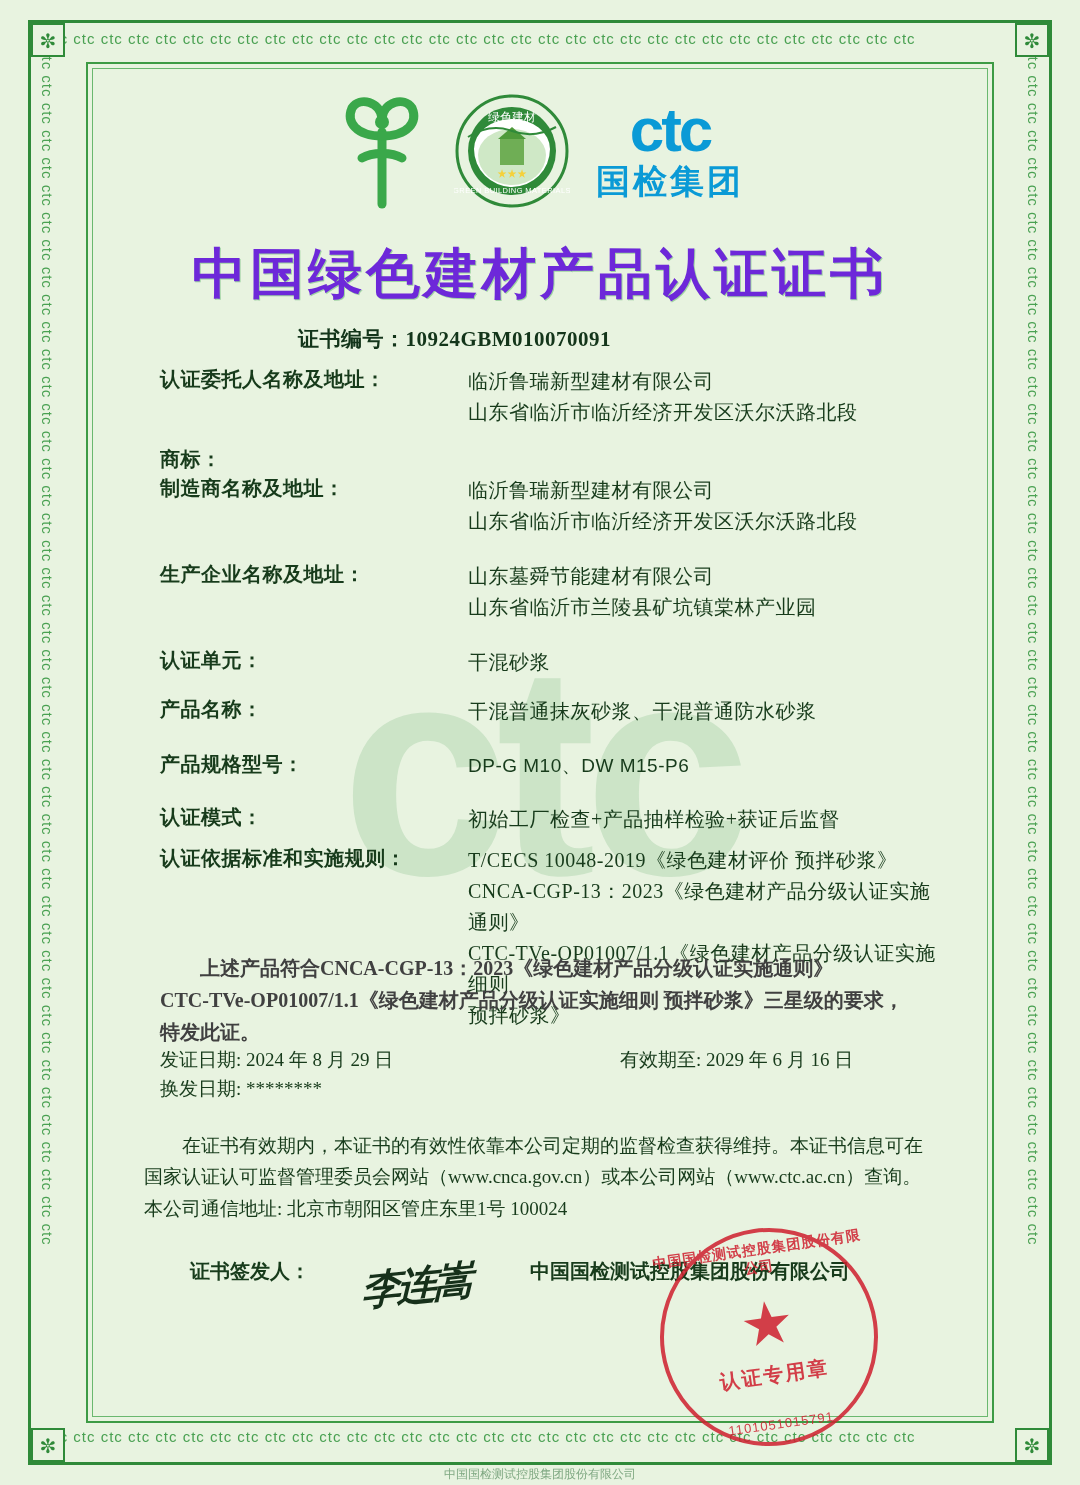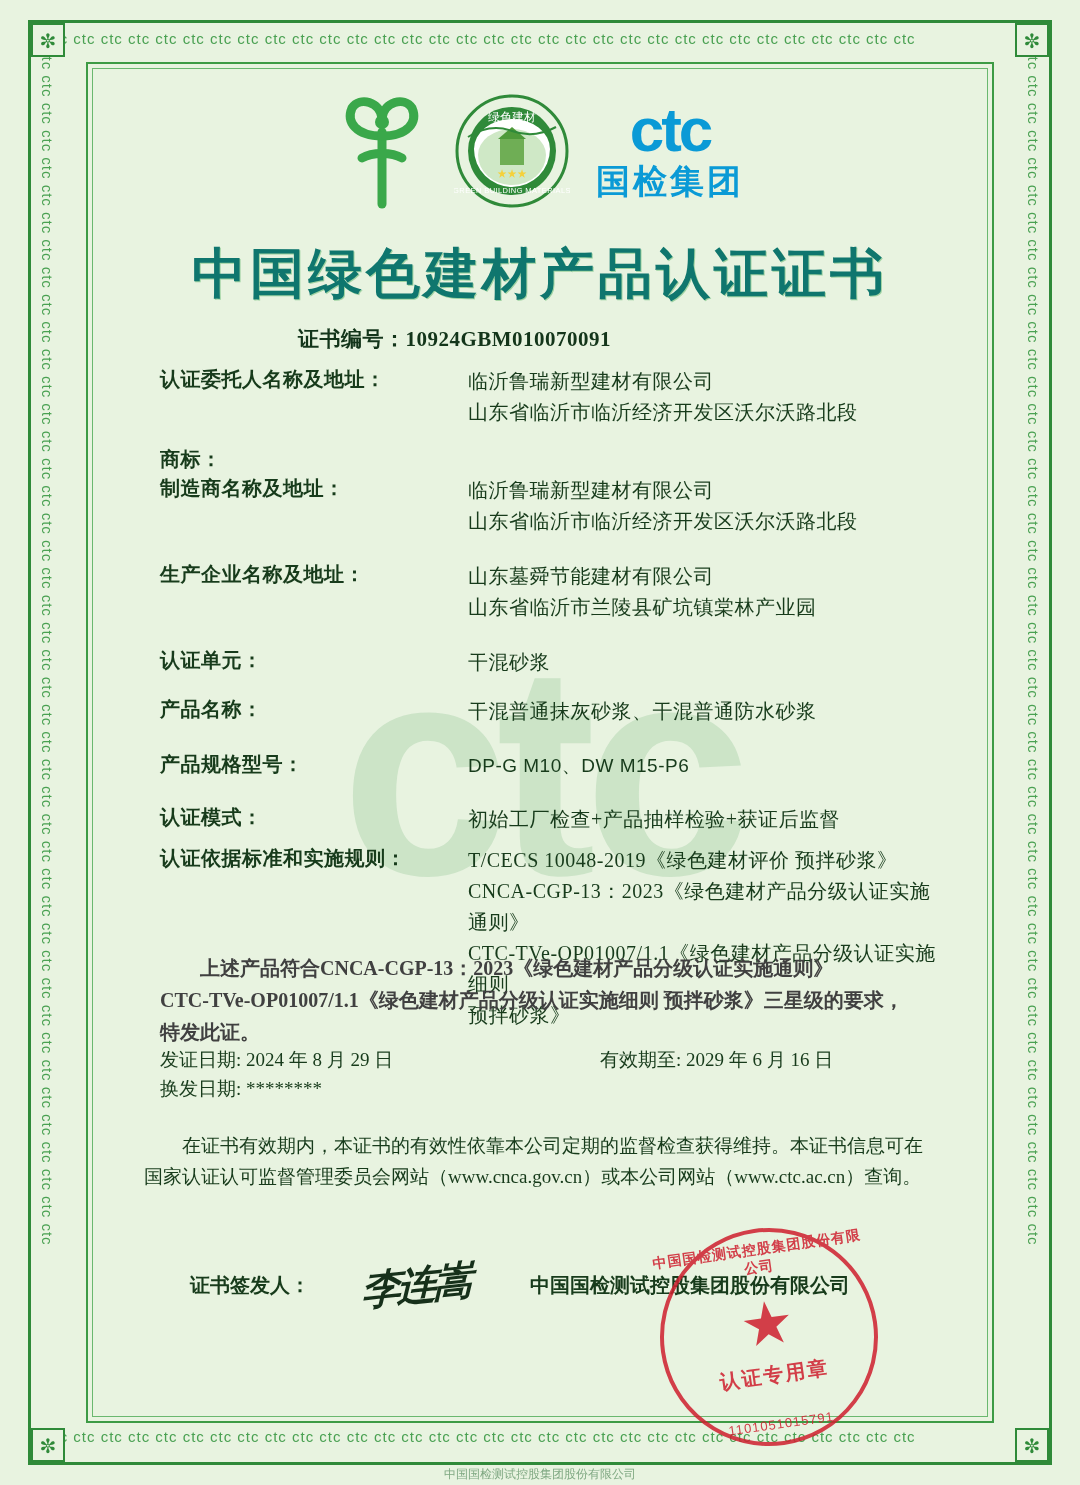--- a/index.html
+++ b/index.html
@@ -120,21 +120,21 @@
   
   .cert-title {
     position: absolute;
     left: 0; top: 238px;
     width: 1080px;
     text-align: center;
     font-family: "Liberation Sans", sans-serif;
     font-weight: 700;
     font-size: 54px;
     letter-spacing: 4px;
-    color: #0f766e;
+    color: #6d28d9;
     text-shadow: 1px 1px 0 #9fd3a2;
   }
   .cert-no {
     position: absolute;
     left: 0; top: 325px;
     width: 909px;
     text-align: center;
     font-size: 21px;
     font-weight: 700;
     color: #13351a;
@@ -193,21 +193,21 @@
   
   .dates {
     position: absolute;
     left: 160px;
     top: 1046px;
     width: 790px;
     font-size: 19px;
     color: #173b1b;
     line-height: 1.5;
   }
-  .dates .row2 { display: flex; }
+  .dates .row2 { display: flex; gap: 20px; }
   .dates .left-col { width: 440px; }
   .dates .right-col { flex: 1; }
 
   
   .footnote {
     position: absolute;
     left: 144px;
     top: 1130px;
     width: 800px;
     font-size: 19px;
@@ -216,21 +216,20 @@
   }
   .footnote .p1 { text-indent: 38px; }
 
   
   .issuer {
     position: absolute;
     left: 190px;
     top: 1258px;
     width: 800px;
     display: flex;
-    align-items: center;
     font-size: 20px;
     font-weight: 700;
     color: #173b1b;
   }
   .sign-img {
     display: inline-block;
     width: 210px;
     text-align: center;
     font-family: "Liberation Serif", serif;
     font-size: 40px;
@@ -463,20 +462,24 @@
         <span>换发日期:</span>
         <span>********</span>
       </div>
       <div class="right-col"></div>
     </div>
   </div>
 
   <div class="footnote">
     <div class="p1">在证书有效期内，本证书的有效性依靠本公司定期的监督检查获得维持。本证书信息可在</div>
     <div>国家认证认可监督管理委员会网站（www.cnca.gov.cn）或本公司网站（www.ctc.ac.cn）查询。</div>
+    <div>
+      <span>本公司通信地址:</span>
+      <span>北京市朝阳区管庄东里1号   100024</span>
+    </div>
   </div>
 
   <div class="issuer">
     <span>证书签发人：</span>
     <span class="sign-img">李连嵩</span>
     <span class="issuer-company">中国国检测试控股集团股份有限公司</span>
   </div>
 
   <div class="seal">
     <div class="seal-arc">中国国检测试控股集团股份有限公司</div>

